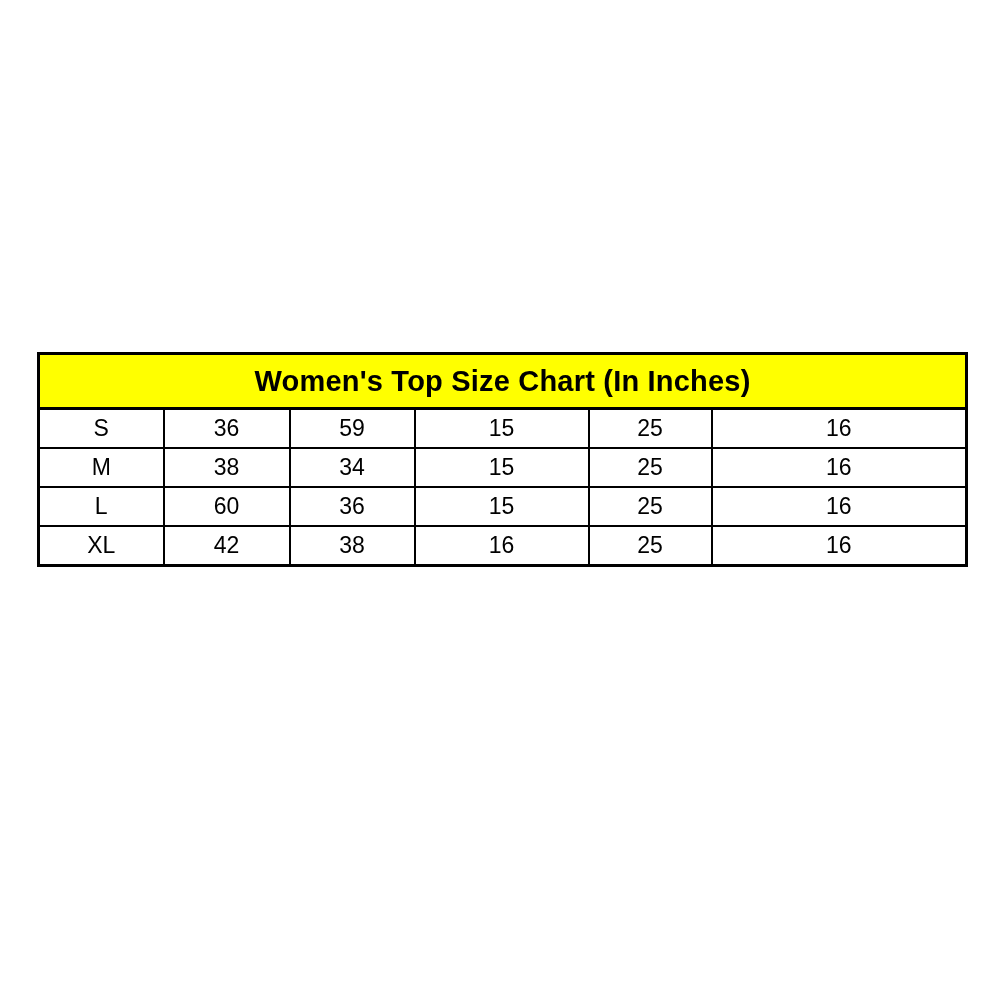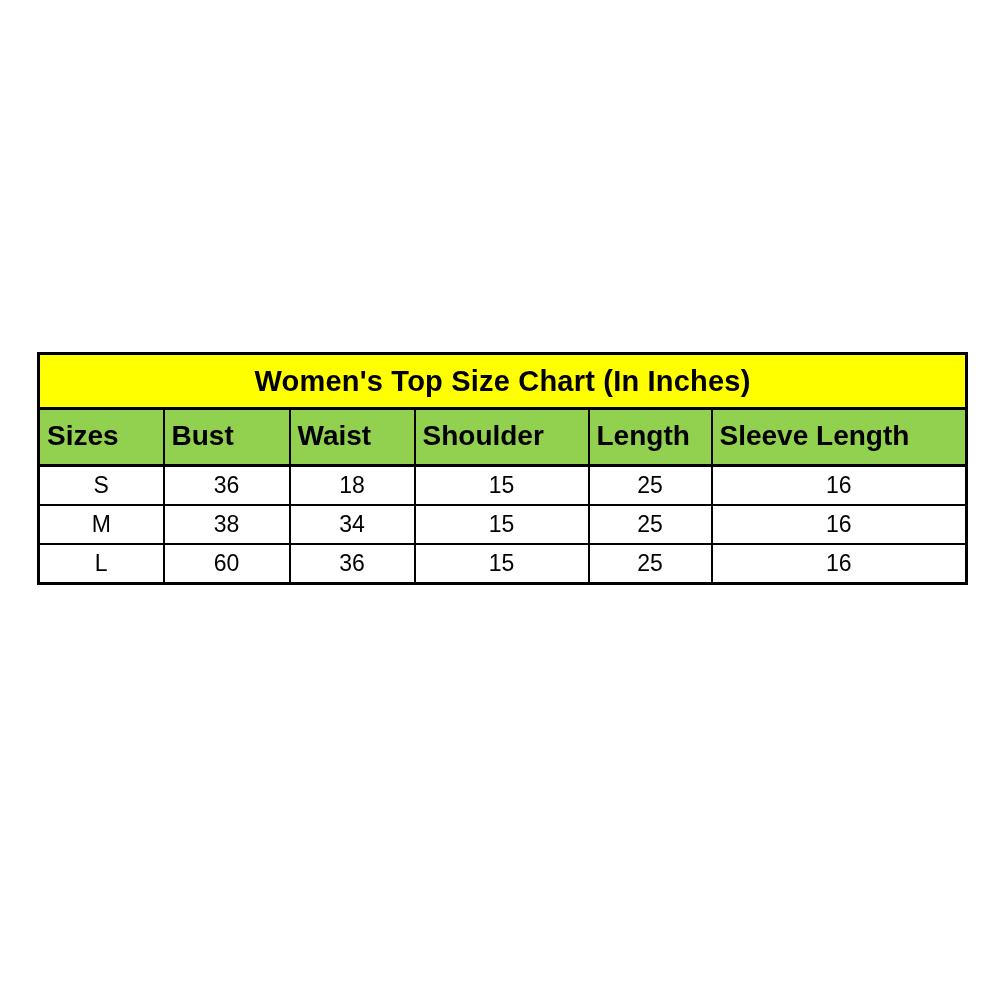--- a/index.html
+++ b/index.html
@@ -78,49 +78,49 @@
         <col class="c-bust">
         <col class="c-waist">
       <col class="c-shoulder">
         <col class="c-length">
         <col class="c-sleeve">
     </colgroup>
     <thead>
       <tr>
         <th class="title-cell" colspan="6">Women's Top Size Chart (In Inches)</th>
       </tr>
-      <tr>
-        <th class="col-header">Sizes</th>
-        <th class="col-header">Bust</th>
-        <th class="col-header">Waist</th>
-        <th class="col-header">Shoulder</th>
-        <th class="col-header">Length</th>
-        <th class="col-header">Sleeve Length</th>
-      </tr>
     </thead>
     <tbody>
       <tr>
         <td class="data-cell">S</td>
         <td class="data-cell">36</td>
-        <td class="data-cell">18</td>
+        <td class="data-cell">59</td>
         <td class="data-cell">15</td>
         <td class="data-cell">25</td>
         <td class="data-cell">16</td>
       </tr>
       <tr>
         <td class="data-cell">M</td>
         <td class="data-cell">38</td>
         <td class="data-cell">34</td>
         <td class="data-cell">15</td>
         <td class="data-cell">25</td>
         <td class="data-cell">16</td>
       </tr>
       <tr>
         <td class="data-cell">L</td>
         <td class="data-cell">60</td>
         <td class="data-cell">36</td>
         <td class="data-cell">15</td>
         <td class="data-cell">25</td>
         <td class="data-cell">16</td>
       </tr>
+      <tr>
+        <td class="data-cell">XL</td>
+        <td class="data-cell">42</td>
+        <td class="data-cell">38</td>
+        <td class="data-cell">16</td>
+        <td class="data-cell">25</td>
+        <td class="data-cell">16</td>
+      </tr>
     </tbody>
   </table>
 </div>
 
 </body></html>

